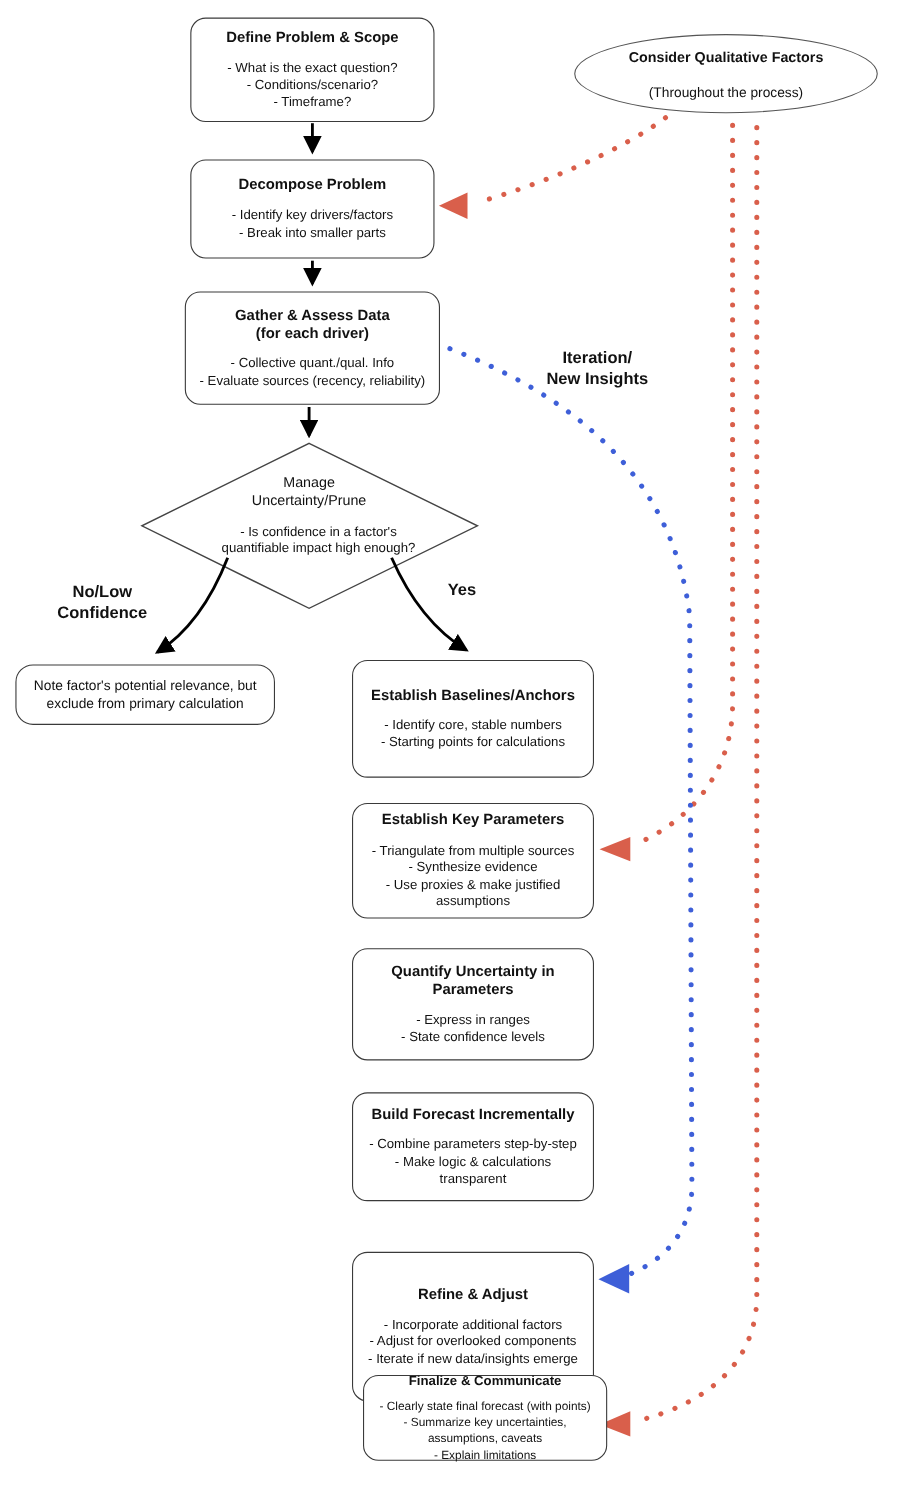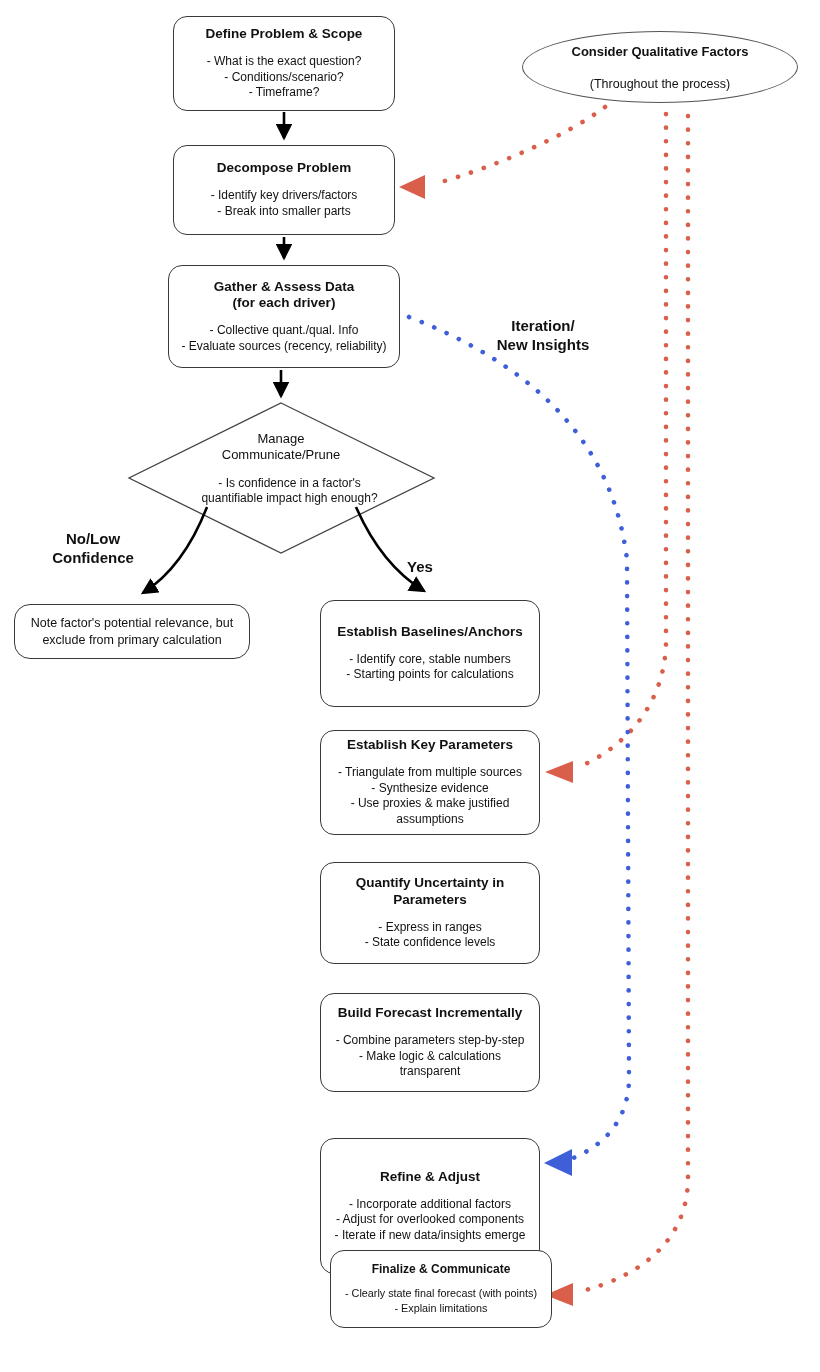--- a/index.html
+++ b/index.html
@@ -99,44 +99,44 @@
     </div>
     <div class="lines">
       <div>- Collective quant./qual. Info</div>
       <div>- Evaluate sources (recency, reliability)</div>
     </div>
   </div>
 
   <div class="diamond-text" style="left:186px; top:431px; width:190px;">
     <div class="title">
       <div>Manage</div>
-      <div>Communicate/Prune</div>
+      <div>Uncertainty/Prune</div>
     </div>
     <div class="body">- Is confidence in a factor's quantifiable impact high enough?</div>
   </div>
 
   <div class="edge-label" style="left:28px; top:530px; width:130px;">No/Low Confidence</div>
-  <div class="edge-label" style="left:400px; top:558px; width:40px;">Yes</div>
+  <div class="edge-label" style="left:400px; top:528px; width:40px;">Yes</div>
 
   <div class="edge-label" style="left:478px; top:317px; width:130px;">
     <div>Iteration/</div>
     <div>New Insights</div>
   </div>
 
   <div class="note-box" style="left:14px; top:604px; width:236px; height:55px;">Note factor's potential relevance, but exclude from primary calculation</div>
 
   <div class="node" style="left:320px; top:600px; width:220px; height:107px;">
     <div class="title">Establish Baselines/Anchors</div>
     <div class="lines">
       <div>- Identify core, stable numbers</div>
       <div>- Starting points for calculations</div>
     </div>
   </div>
 
-  <div class="node" style="left:320px; top:730px; width:220px; height:105px;">
+  <div class="node" style="left:320px; top:730px; width:220px; height:105px;justify-content:space-between;">
     <div class="title">Establish Key Parameters</div>
     <div class="lines">
       <div>- Triangulate from multiple sources</div>
       <div>- Synthesize evidence</div>
       <div>- Use proxies &amp; make justified assumptions</div>
     </div>
   </div>
 
   <div class="node" style="left:320px; top:862px; width:220px; height:102px;">
     <div class="title" style="width:170px;">Quantify Uncertainty in Parameters</div>
@@ -160,20 +160,21 @@
       <div>- Incorporate additional factors</div>
       <div>- Adjust for overlooked components</div>
       <div>- Iterate if new data/insights emerge</div>
     </div>
   </div>
 
   <div class="node small" style="left:330px; top:1250px; width:222px; height:78px; gap:9px;">
     <div class="title">Finalize &amp; Communicate</div>
     <div class="lines">
       <div>- Clearly state final forecast (with points)</div>
+      <div>- Summarize key uncertainties, assumptions, caveats</div>
       <div>- Explain limitations</div>
     </div>
   </div>
 
   <div class="ellipse" style="left:522px; top:31px; width:276px; height:72px;">
     <div class="title">Consider Qualitative Factors</div>
     <div class="sub">(Throughout the process)</div>
   </div>
 
 </div>

